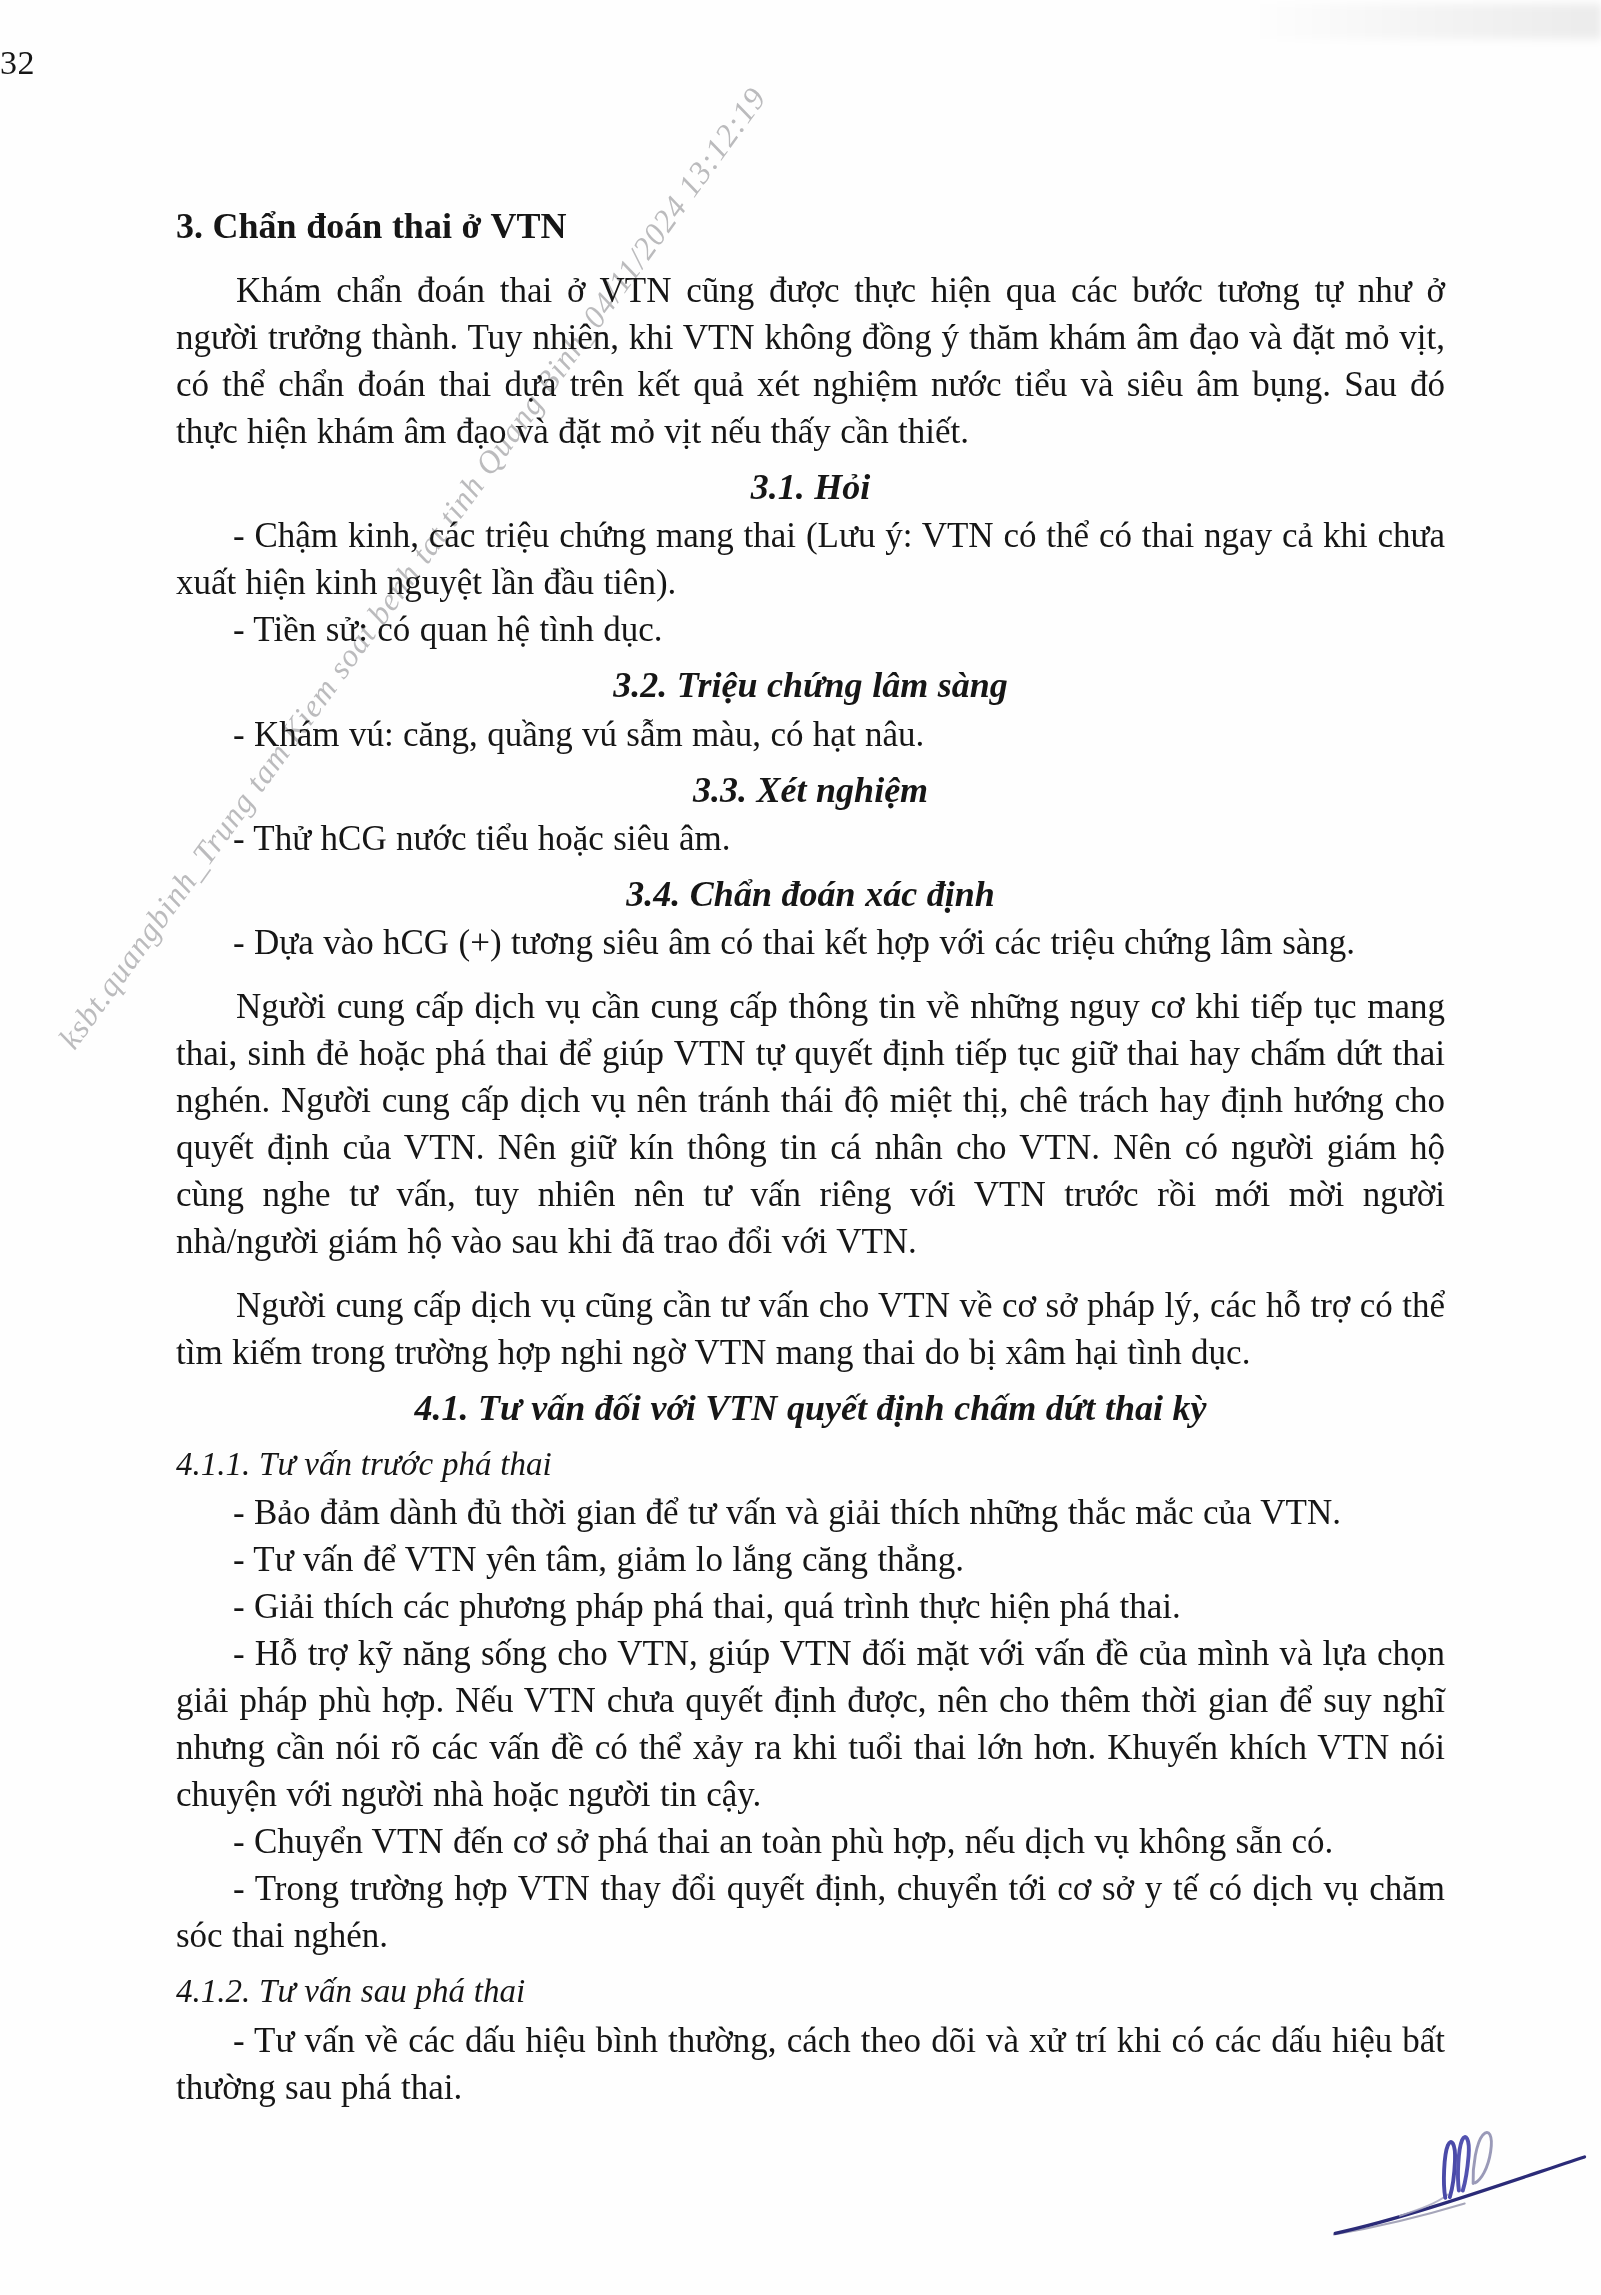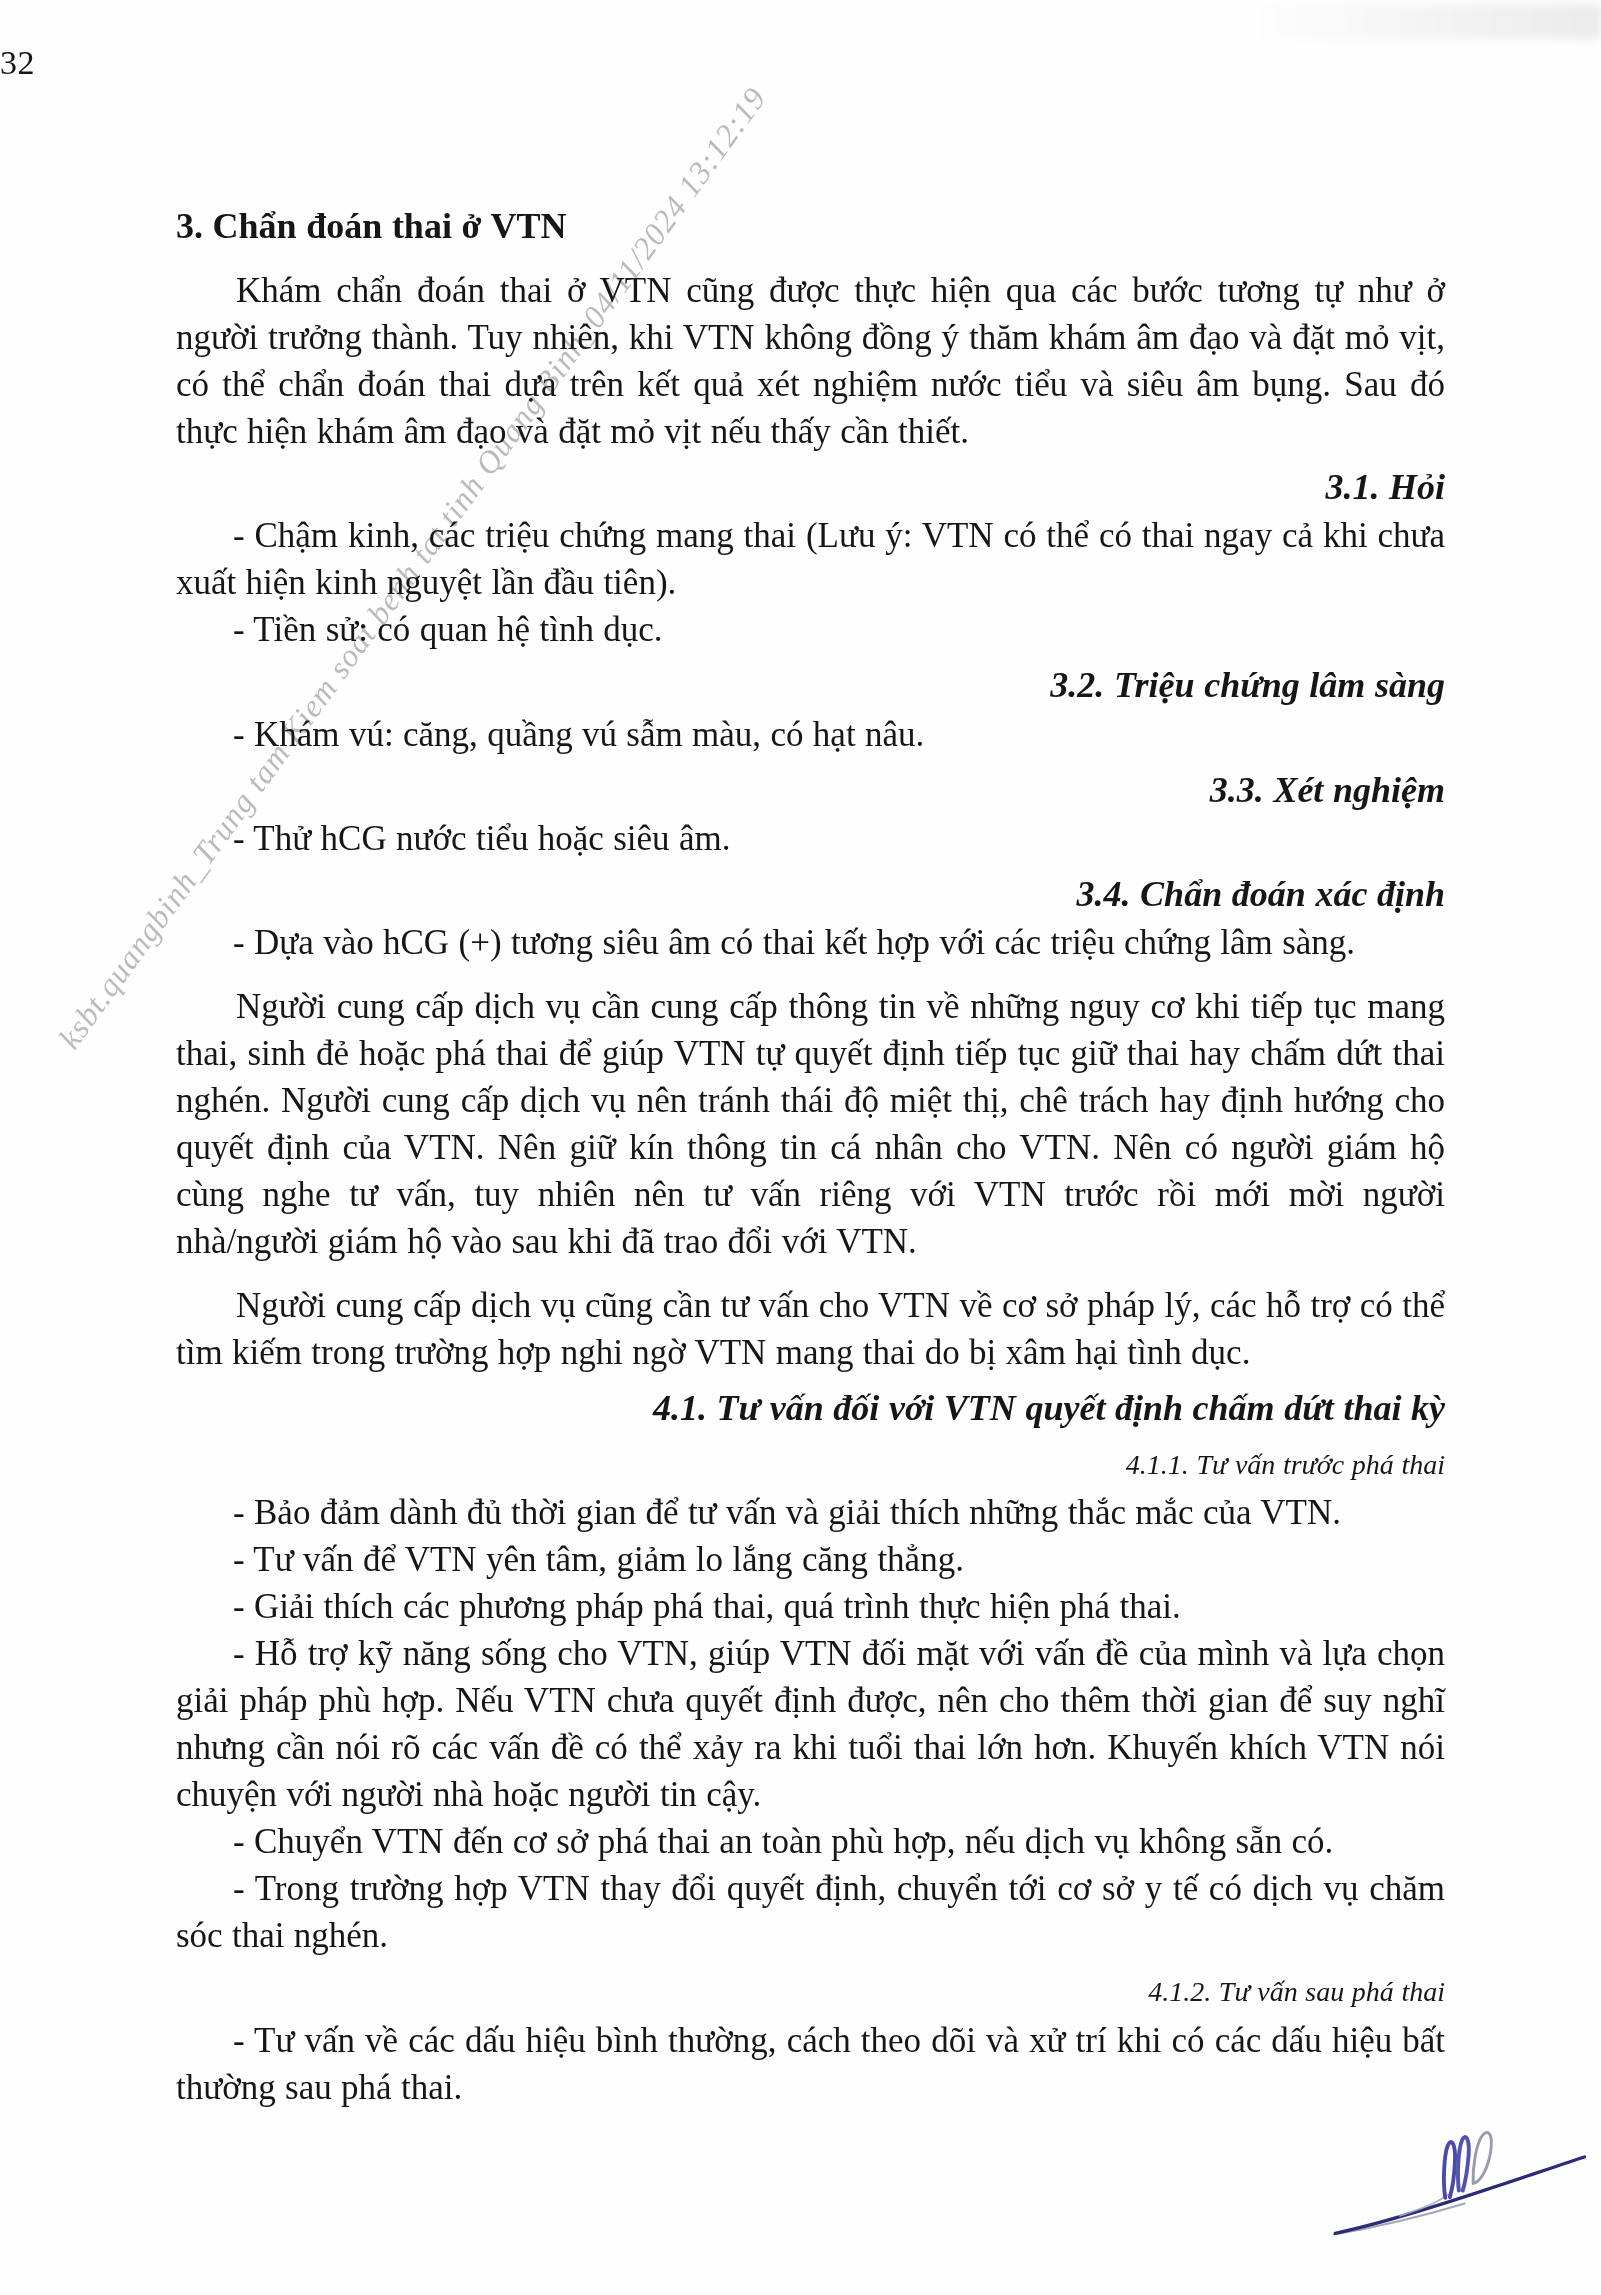--- a/index.html
+++ b/index.html
@@ -47,22 +47,22 @@
     top: 191px;
     width: 1269px;
     font-size: 35px;
     line-height: 47px;
     text-align: justify;
     word-spacing: 0.6px;
     z-index: 2;
   }
   .h-num   { font-weight: bold; font-size: 36px; margin: 10.4px 0 1.3px; text-align: left; }
   .h-num.first { margin-top: 12px; }
-  .h-sub   { font-weight: bold; font-style: italic; font-size: 36px; margin: 9px 0 1.3px; text-align: right; }
-  .h-minor { font-style: italic; font-size: 28px; margin: 9px 0 1.3px; text-align: right; }
+  .h-sub   { font-weight: bold; font-style: italic; font-size: 36px; margin: 9px 0 1.3px; text-align: center; }
+  .h-minor { font-style: italic; font-size: 33px; margin: 9px 0 1.3px; text-align: left; }
   .para    { margin: 17px 0 0; text-indent: 60px; }
   .li      { margin: 0; text-indent: 57px; }
   .signature {
     position: absolute;
     left: 1309px;
     top: 2109px;
     width: 292px;
     height: 136px;
     z-index: 3;
   }

